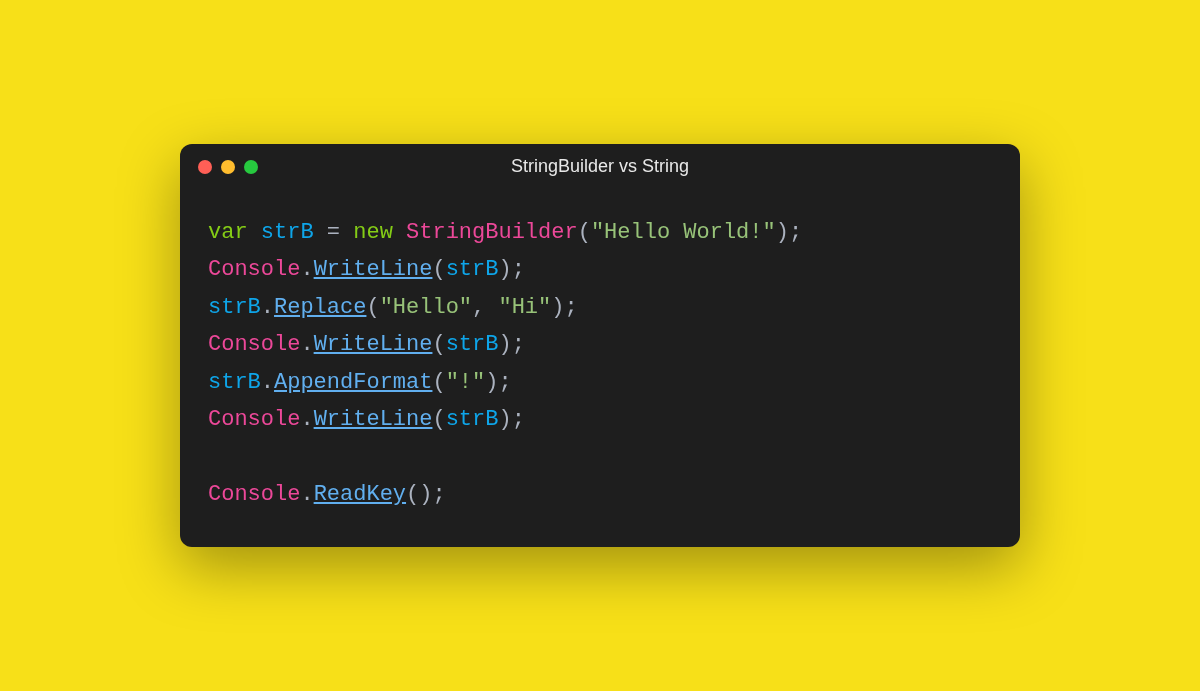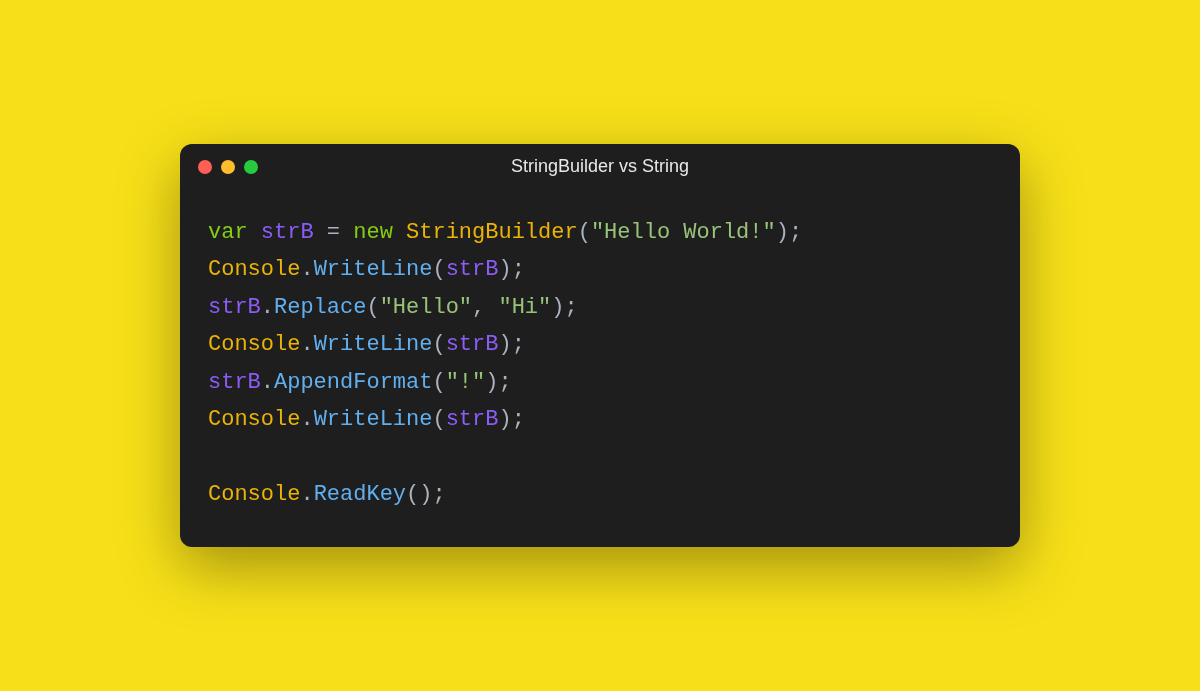--- a/index.html
+++ b/index.html
@@ -49,23 +49,23 @@
     }
     .code {
       padding: 24px 28px 34px 28px;
       font-family: "SF Mono", ui-monospace, Menlo, Consolas, "Liberation Mono", monospace;
       font-size: 22px;
       line-height: 1.7;
       color: #abb2bf;
       white-space: pre;
     }
     .kw   { color: #84cc16; }
-    .cls  { color: #eab308; }
-    .var  { color: #8b5cf6; }
-    .func { color: #61afef; }
+    .cls  { color: #ec4899; }
+    .var  { color: #0ea5e9; }
+    .func { color: #61afef; text-decoration: underline; }
     .punc { color: #abb2bf; }
     .str  { color: #98c379; }
   </style>
 </head>
 <body>
 
 <div class="window">
   <div class="titlebar">
     <div class="traffic">
       <div class="dot red"></div>

